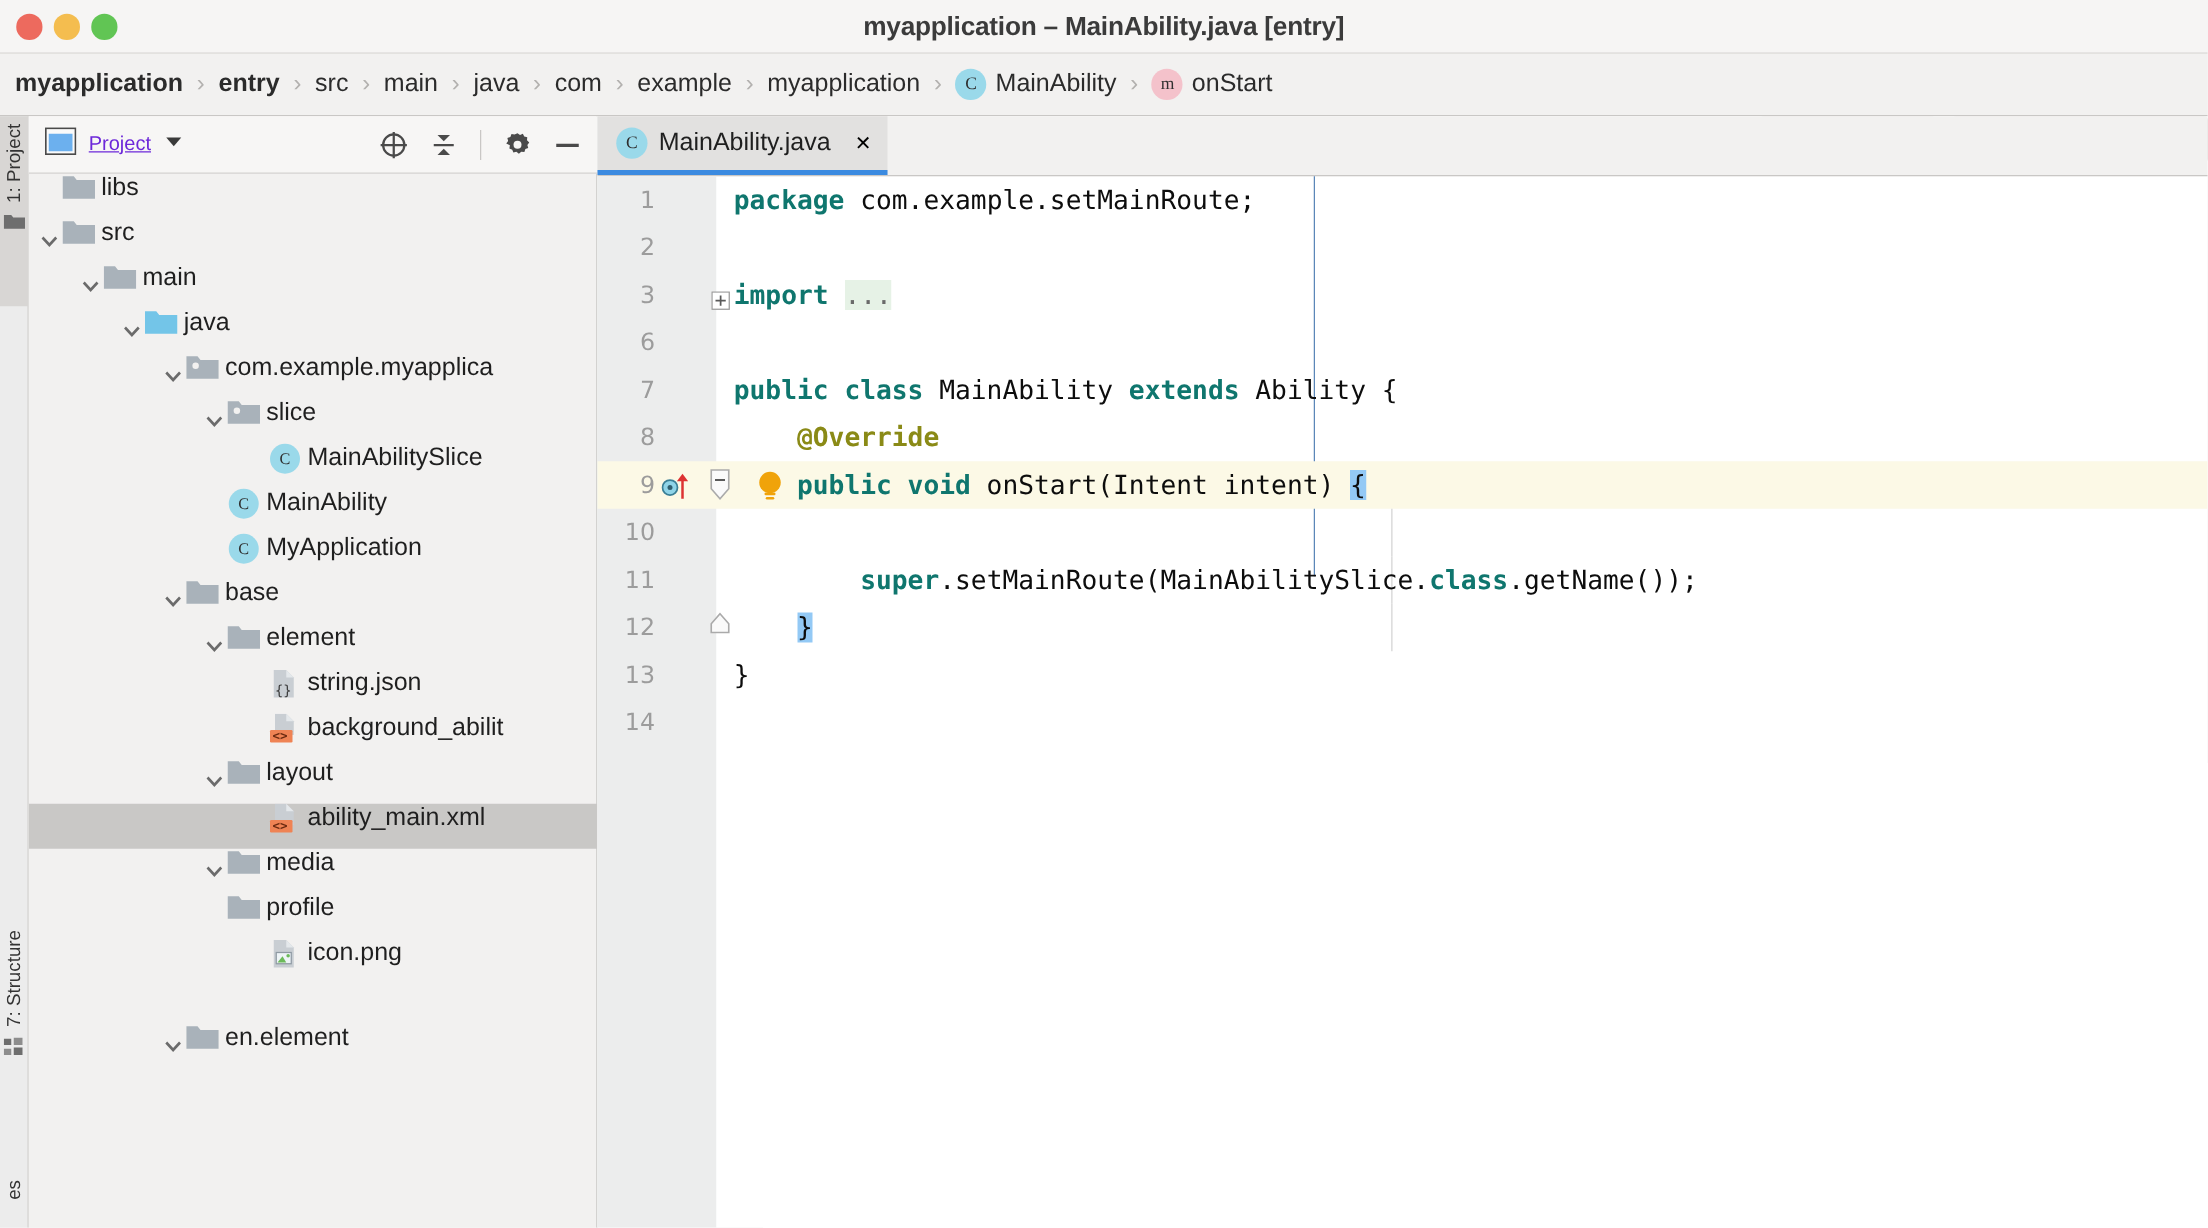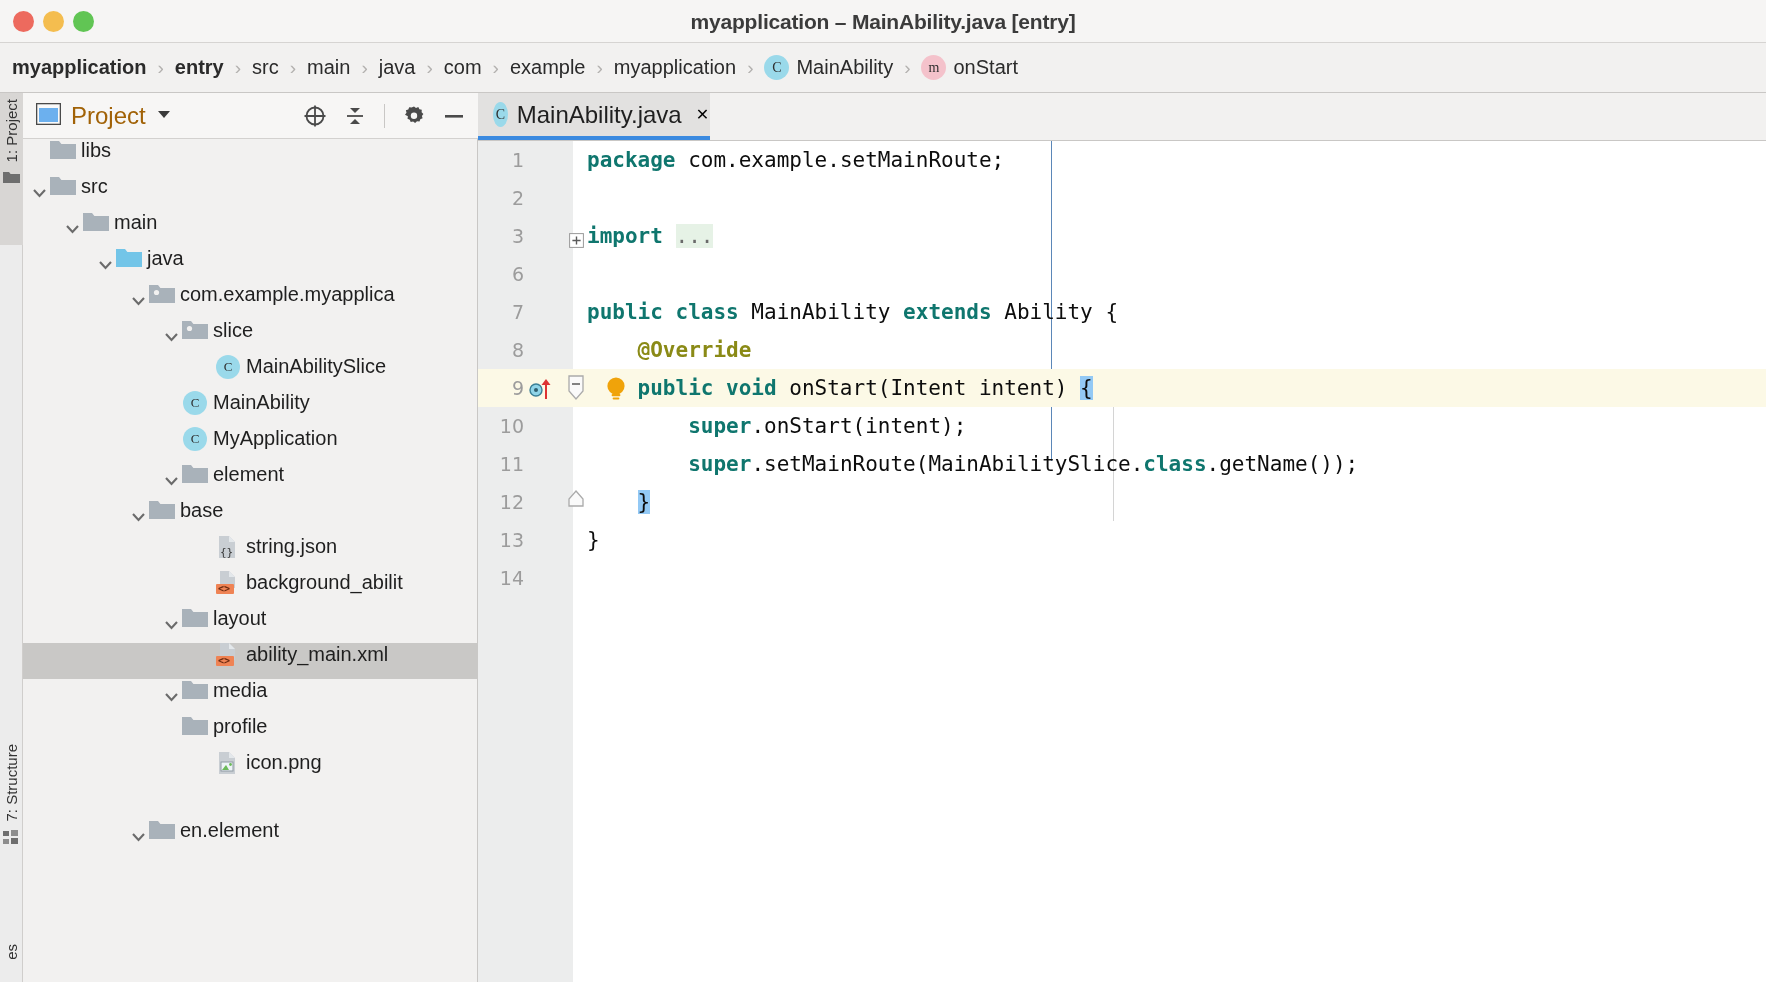--- a/index.html
+++ b/index.html
@@ -91,21 +91,21 @@
   #project {
     position: absolute; left: 23px; top: 93px; width: 455px; height: 889px;
     background: #f2f1f0; border-right: 1px solid #c9c7c5;
   }
   #ptools {
     position: absolute; left: 0; top: 0; width: 455px; height: 46px;
     background: #f7f6f5; border-bottom: 1px solid #d3d1cf;
     display: flex; align-items: center;
   }
   #ptitle { display: flex; align-items: center; gap: 10px; padding-left: 13px; }
-  #ptitle .plabel { font-size: 24px; color: #a16207; }
+  #ptitle .plabel { font-size: 16px; color: #6d28d9; text-decoration: underline; }
   .tbtn { width: 32px; height: 32px; display: flex; align-items: center; justify-content: center; }
   #ptool-right { position: absolute; right: 8px; top: 7px; display: flex; align-items: center; gap: 8px; }
   .tsep { width: 1px; height: 24px; background: #c9c7c5; margin: 0 5px; }
 
   #ptree {
     position: absolute; left: 0; top: 46px; width: 455px; height: 843px;
     overflow: hidden;
   }
   .row {
     position: relative; height: 36px; display: flex; align-items: flex-start;
@@ -128,21 +128,21 @@
   #tabstrip {
     position: absolute; left: 0; top: 0; width: 1288px; height: 48px;
     background: #f2f1f0; border-bottom: 1px solid #c9c7c5;
   }
   #tab0 {
     position: absolute; left: 0; top: 0; width: 232px; height: 47px;
     background: #e2e1e0;
     display: flex; align-items: center; gap: 9px; padding-left: 15px;
     border-bottom: 4px solid #3b8ae0;
   }
-  #tab0 .tlabel { font-size: 24px; color: #1f1f1f; }
+  #tab0 .tlabel { font-size: 20px; color: #1f1f1f; }
   #tabclose { margin-left: 4px; width: 26px; height: 26px; display: flex; align-items: center; justify-content: center; }
   #code {
     position: absolute; left: 0; top: 48px; width: 1288px; height: 841px;
     font-family: "DejaVu Sans Mono", monospace;
     font-size: 21px;
   }
   .cline { position: relative; height: 38px; }
   .cline.hl { background: #fcf9e6; }
   .lnum {
     position: absolute; left: 0; top: 0; width: 46px; height: 38px;
@@ -405,45 +405,45 @@
         </span>
         <span class="rlabel">MainAbility</span>
       </div>
       <div class="row" style="padding-left: 137px;">
         <span class="twisty"></span>
         <span class="ficon">
           <span class="cbadge c sm">C</span>
         </span>
         <span class="rlabel">MyApplication</span>
       </div>
+      <div class="row" style="padding-left: 104px;">
+        <span class="twisty">
+          <svg width="17" height="12" viewBox="0 0 17 12">
+            <polyline points="3,3 8.5,9 14,3" fill="none" stroke="#6b6b6b" stroke-width="2.1"></polyline>
+          </svg>
+        </span>
+        <span class="ficon">
+          <svg width="26" height="21" viewBox="0 0 26 21">
+            <path d="M0 2h9l2.4 3H26v15H0z" fill="#a9b2ba"></path>
+          </svg>
+        </span>
+        <span class="rlabel">base</span>
+      </div>
       <div class="row" style="padding-left: 137px;">
         <span class="twisty">
           <svg width="17" height="12" viewBox="0 0 17 12">
             <polyline points="3,3 8.5,9 14,3" fill="none" stroke="#6b6b6b" stroke-width="2.1"></polyline>
           </svg>
         </span>
         <span class="ficon">
           <svg width="26" height="21" viewBox="0 0 26 21">
             <path d="M0 2h9l2.4 3H26v15H0z" fill="#a9b2ba"></path>
           </svg>
         </span>
         <span class="rlabel">element</span>
-      </div>
-      <div class="row" style="padding-left: 104px;">
-        <span class="twisty">
-          <svg width="17" height="12" viewBox="0 0 17 12">
-            <polyline points="3,3 8.5,9 14,3" fill="none" stroke="#6b6b6b" stroke-width="2.1"></polyline>
-          </svg>
-        </span>
-        <span class="ficon">
-          <svg width="26" height="21" viewBox="0 0 26 21">
-            <path d="M0 2h9l2.4 3H26v15H0z" fill="#a9b2ba"></path>
-          </svg>
-        </span>
-        <span class="rlabel">base</span>
       </div>
       <div class="row" style="padding-left: 170px;">
         <span class="twisty"></span>
         <span class="ficon">
           <svg width="26" height="24" viewBox="0 0 26 24">
             <path d="M4 1h10l6 6v16H4z" fill="#c9ced3"></path>
             <path d="M14 1l6 6h-6z" fill="#e4e8eb"></path>
             <text x="5" y="21" font-family="monospace" font-size="11" fill="#3a3a3a">{}</text>
           </svg>
         </span>
@@ -591,21 +591,20 @@
           </svg></span>
         <span style="position: absolute; left: 88px; top: 6px;"><svg width="20" height="30" viewBox="0 0 20 30">
             <path d="M3 1h14v15l-7 8-7-8z" fill="#fafafa" stroke="#aaa" stroke-width="1.3"></path>
             <path d="M6 9h8" stroke="#5a5a5a" stroke-width="1.5"></path>
           </svg></span>
         <span class="ctext"><span>    </span><span class="kw">public void</span><span> onStart(Intent intent) </span><span class="bmatch">{</span></span>
       </div>
       <div class="cline">
         <span class="lnum">10</span>
         <span class="indentguide"></span>
-        <span class="ctext"><span>        </span><span class="kw">super</span><span>.onStart(intent);</span></span>
       </div>
       <div class="cline">
         <span class="lnum">11</span>
         <span class="indentguide"></span>
         <span class="ctext"><span>        </span><span class="kw">super</span><span>.setMainRoute(MainAbilitySlice.</span><span class="kw">class</span><span>.getName());</span></span>
       </div>
       <div class="cline">
         <span class="lnum">12</span>
         <span style="position: absolute; left: 88px; top: 6px;"><svg width="20" height="22" viewBox="0 0 20 22">
             <path d="M10 2l7 8v7H3v-7z" fill="#fafafa" stroke="#aaa" stroke-width="1.3"></path>

